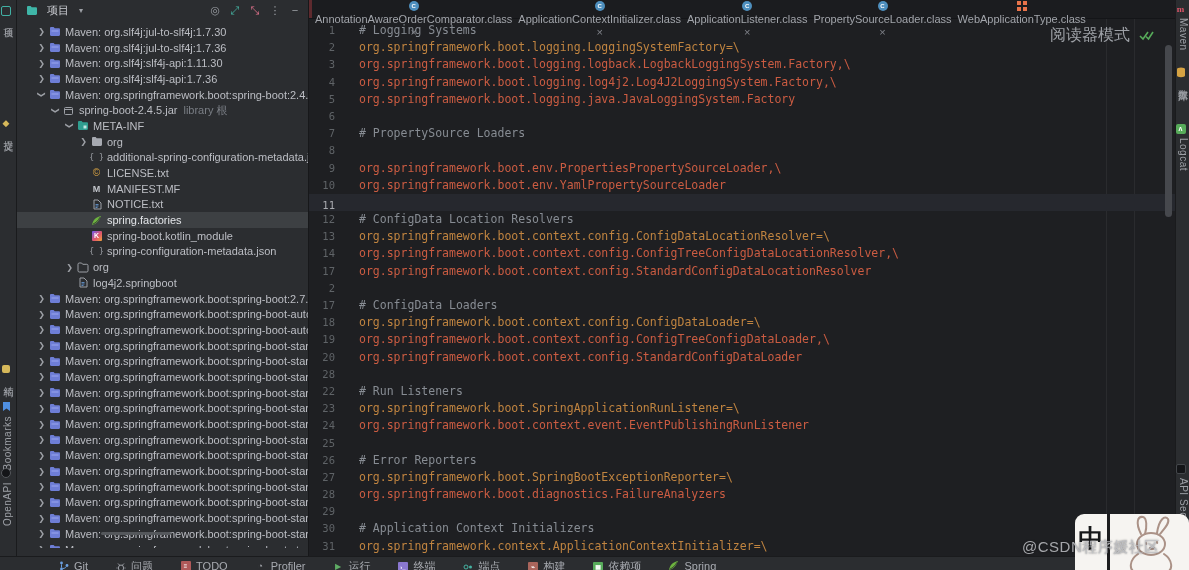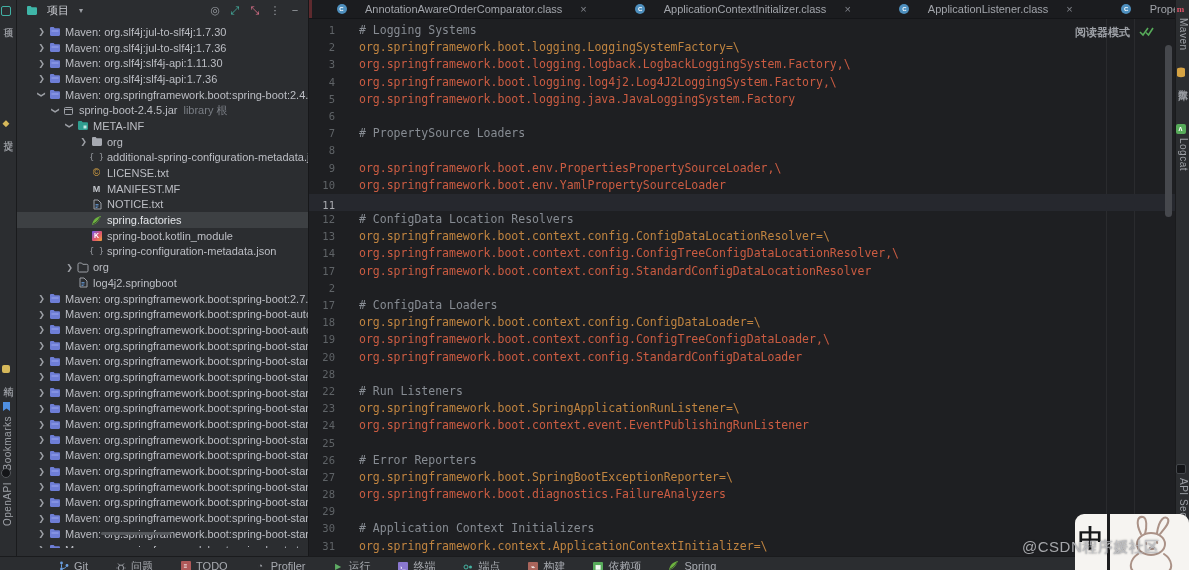--- a/index.html
+++ b/index.html
@@ -23,35 +23,35 @@
   .chev{width:13px;flex:0 0 13px;text-align:center;color:#9da0a6;font-size:8px;}
   .chev .r{display:inline-block;}
   .chev .dn{display:inline-block;transform:rotate(90deg);}
   .icn{width:13px;height:13px;flex:0 0 13px;display:inline-flex;align-items:center;justify-content:center;margin-right:4px;}
   .tann{color:#7a7e85;margin-left:6px;}
   .tree-hscroll{position:absolute;left:84px;top:532px;width:70px;height:3px;border-radius:2px;background:#55585c;cursor:pointer;}
   
   .editor-pane{position:absolute;left:308px;top:0;right:13px;height:556px;background:#1e1f22;z-index:3;border-left:1px solid #17181a;}
   .tab-bar{height:18px;display:flex;align-items:stretch;background:#1b1c1f;border-bottom:1px solid #141518;position:relative;}
   .tab-bar::before{content:"";width:3px;background:#5e2a2e;flex:0 0 3px;}
-  .tab{display:flex;align-items:center;gap:18px;padding:0 24px;font-size:11px;color:#a2a5ab;cursor:pointer;white-space:nowrap;}
+  .tab{display:flex;align-items:center;gap:2px;padding:0 3px;font-size:11px;color:#a2a5ab;cursor:pointer;white-space:nowrap;flex-direction:column;}
   .tclose{font-size:11px;color:#80838a;line-height:1;cursor:pointer;}
   .editor{position:relative;height:538px;overflow:hidden;font-family:"DejaVu Sans Mono","Liberation Mono",monospace;font-size:11.5px;}
   .code{position:relative;padding-top:3px;}
   .cline{display:flex;height:17.2px;line-height:17.2px;align-items:center;position:relative;}
   .cline.cur{background:#26282e;}
   .ln{flex:0 0 26px;text-align:right;color:#5f6367;font-size:10.5px;margin-right:24px;}
   .cline.cur .ln{color:#a9abb0;margin-top:7px;}
   .ct{white-space:pre;}
   .ct.comment{color:#878c93;}
   .ct.key{color:#c08440;}
   .ct.value{color:#cb5c42;}
   .guide{position:absolute;top:0;bottom:0;width:1px;background:rgba(255,255,255,.055);}
   .vthumb{position:absolute;right:4px;top:26px;width:7px;height:172px;border-radius:4px;background:#46484d;cursor:pointer;}
-  .reader-mode{position:absolute;top:6px;right:22px;display:flex;align-items:center;gap:9px;font-size:11px;color:#9da0a6;cursor:pointer;font-family:"Liberation Sans",sans-serif;font-weight:bold;}
+  .reader-mode{position:absolute;top:6px;right:22px;display:flex;align-items:center;gap:9px;font-size:16px;color:#9da0a6;cursor:pointer;font-family:"Liberation Sans",sans-serif;}
   
   .bottom-bar{position:absolute;left:0;top:556px;width:1189px;height:14px;background:#2b2d30;border-top:1px solid #1a1b1d;
               display:flex;align-items:flex-start;gap:27px;padding-left:58px;padding-top:2px;font-size:11px;color:#a8abb1;z-index:6;overflow:hidden;}
   .bitem{display:flex;align-items:center;gap:5px;cursor:pointer;white-space:nowrap;}
   .status-event{position:absolute;left:1030px;top:559px;display:flex;gap:4px;align-items:center;font-size:11px;color:#9da0a6;z-index:6;cursor:pointer;}
   
   .sticker{position:absolute;left:1075px;top:514px;width:114px;height:56px;background:#f6f4f1;border-radius:9px 9px 0 0;
            display:flex;z-index:8;overflow:hidden;}
   .sticker .zh{flex:0 0 32px;display:flex;align-items:flex-start;justify-content:center;padding-top:8px;
                font-size:25px;font-weight:bold;color:#17181a;font-family:"Liberation Serif",serif;}

